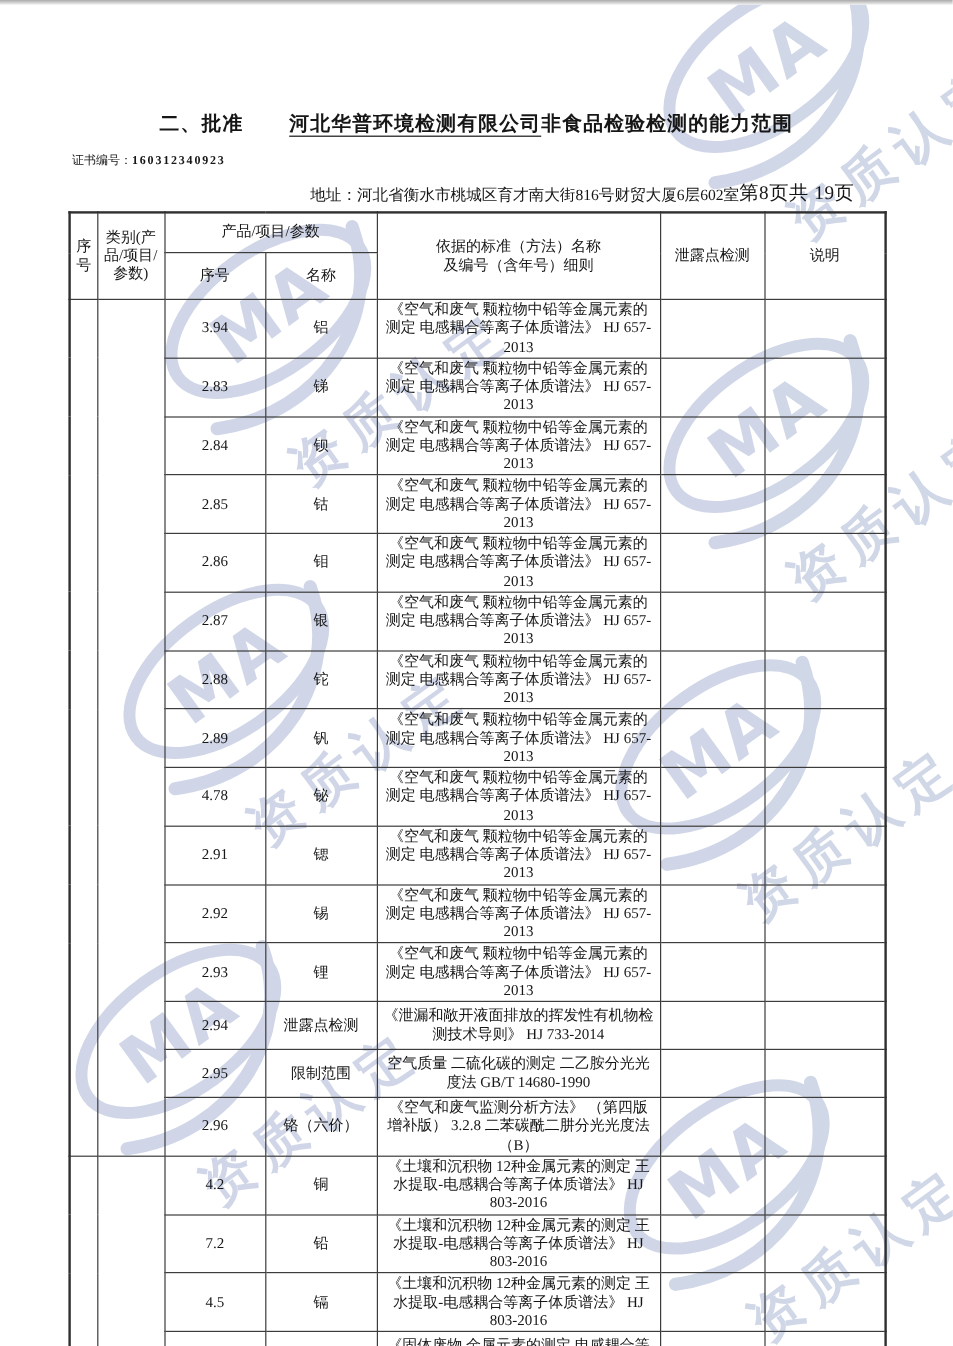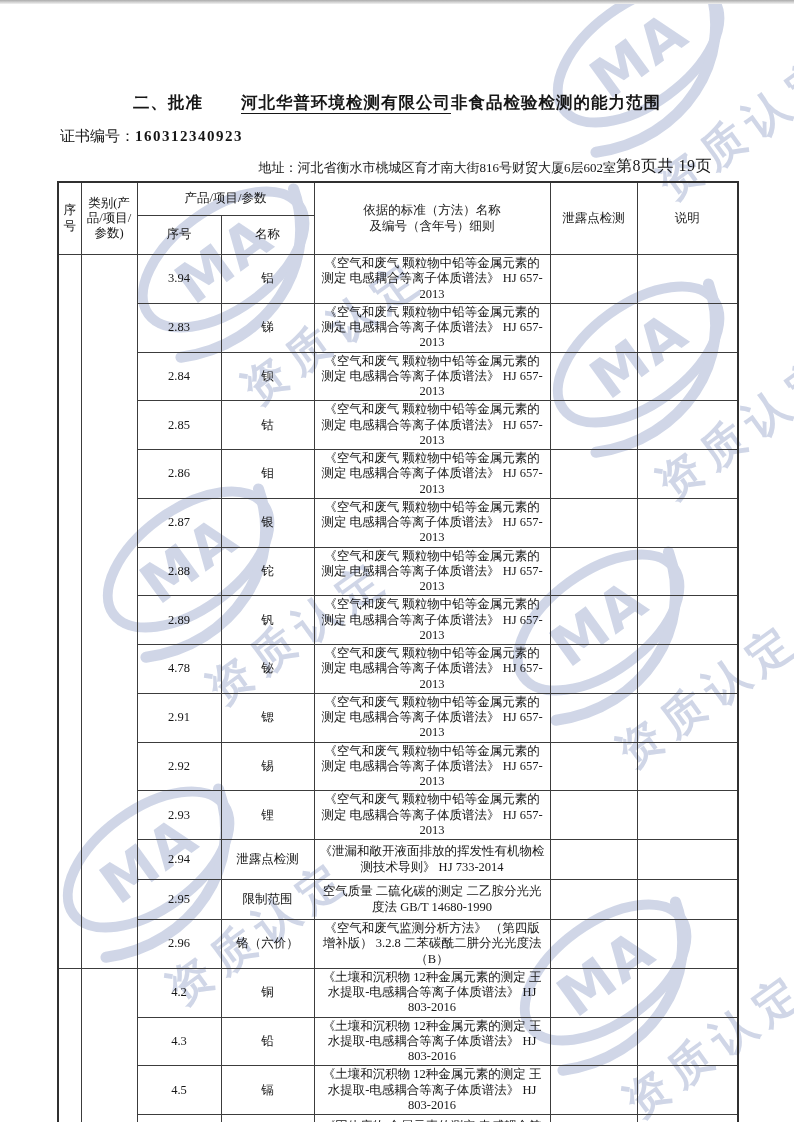--- a/index.html
+++ b/index.html
@@ -16,21 +16,21 @@
   .wm-logo{display:block;}
   .wm-text{
     font-family:"Liberation Sans","DejaVu Sans",sans-serif;
     font-size:44px;font-weight:bold;letter-spacing:9px;white-space:nowrap;
     margin:6px 0 0 46px;
   }
   
   .content{position:relative;z-index:1;}
   .doc-title{margin:92px 0 0;text-align:center;font-size:16.5px;font-weight:bold;letter-spacing:1px;}
   .doc-title .u{border-bottom:1.5px solid #161616;padding-bottom:1px;margin-left:38px;}
-  .meta-cert{margin:13px 0 0 60px;font-size:15px;}
+  .meta-cert{margin:13px 0 0 60px;font-size:10px;}
   .cert-number{font-weight:bold;letter-spacing:1.5px;}
   .meta-addr{margin:10px 82px 2px 60px;font-size:13px;
     display:flex;justify-content:flex-end;align-items:flex-end;}
   .page-indicator{font-size:16px;letter-spacing:.5px;}
   
   table.cap{margin:4px 0 0 57px;width:680px;border-collapse:collapse;table-layout:fixed;
     border:2px solid #303030;}
   .cap th,.cap td{border:1px solid #3c3c3c;padding:1px 3px;text-align:center;
     vertical-align:middle;font-weight:normal;font-size:12.5px;line-height:1.22;
     overflow:hidden;}
@@ -253,21 +253,21 @@
         <tr data-name="table-row">
           <td data-name="group-seq-cell" rowspan="6"></td>
           <td data-name="group-category-cell" rowspan="6"></td>
           <td data-name="row-no-cell">4.2</td>
           <td data-name="row-name-cell">铜</td>
           <td data-name="standard-cell">《土壤和沉积物 12种金属元素的测定 王水提取-电感耦合等离子体质谱法》 HJ 803-2016</td>
           <td data-name="limit-cell"></td>
           <td data-name="note-cell"></td>
         </tr>
         <tr data-name="table-row">
-          <td data-name="row-no-cell">4.3</td>
+          <td data-name="row-no-cell">7.2</td>
           <td data-name="row-name-cell">铅</td>
           <td data-name="standard-cell">《土壤和沉积物 12种金属元素的测定 王水提取-电感耦合等离子体质谱法》 HJ 803-2016</td>
           <td data-name="limit-cell"></td>
           <td data-name="note-cell"></td>
         </tr>
         <tr data-name="table-row">
           <td data-name="row-no-cell">4.5</td>
           <td data-name="row-name-cell">镉</td>
           <td data-name="standard-cell">《土壤和沉积物 12种金属元素的测定 王水提取-电感耦合等离子体质谱法》 HJ 803-2016</td>
           <td data-name="limit-cell"></td>

